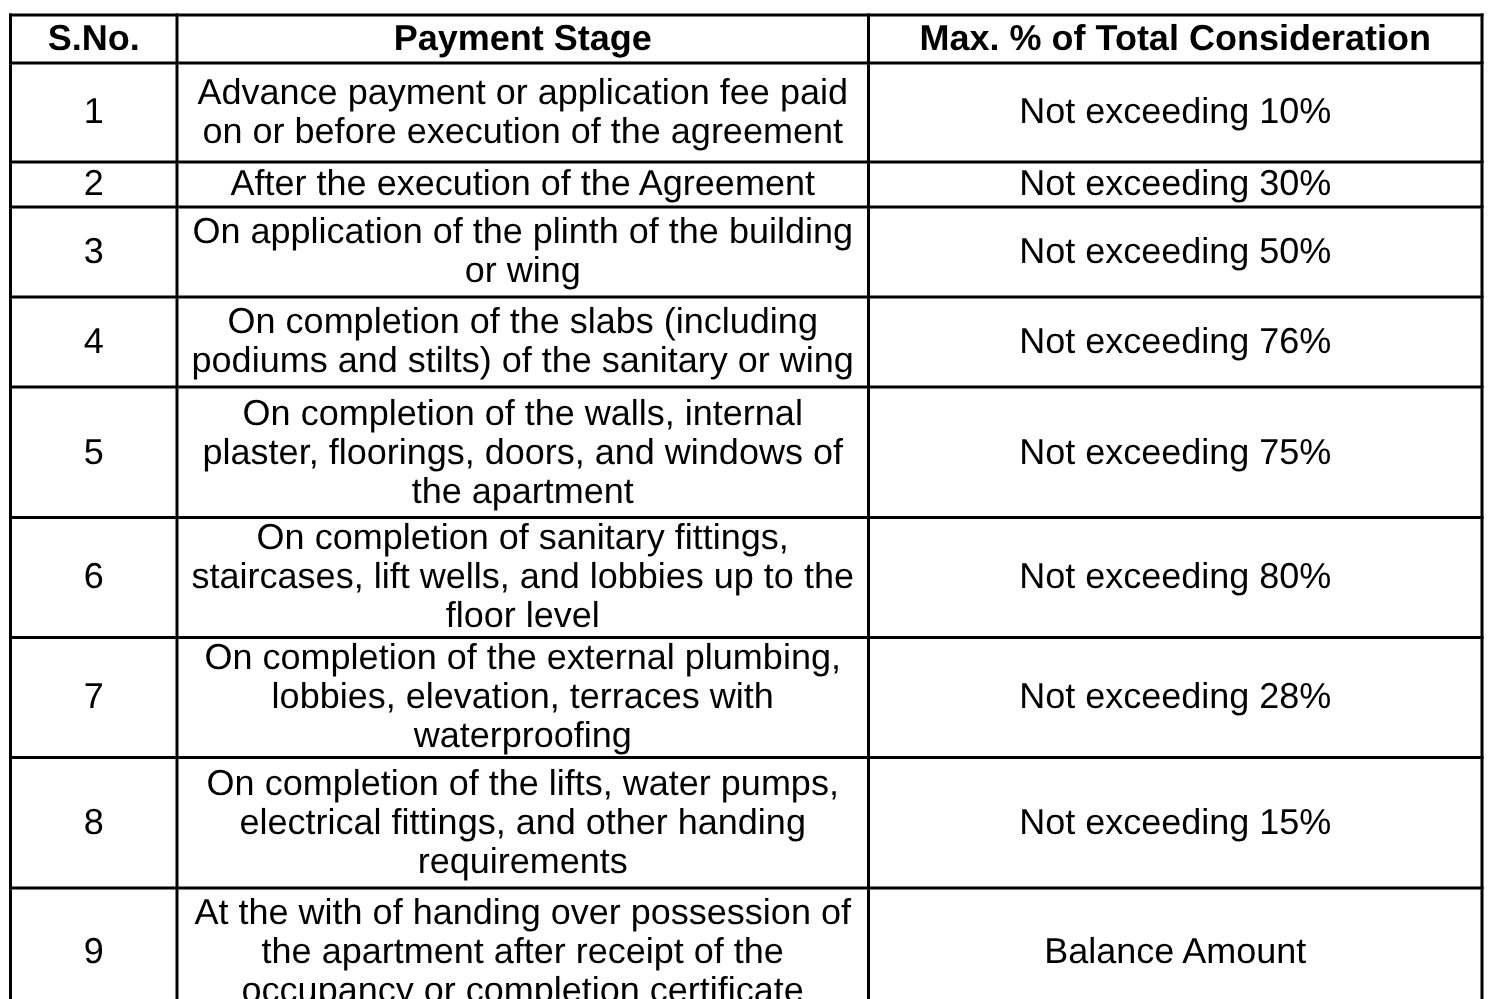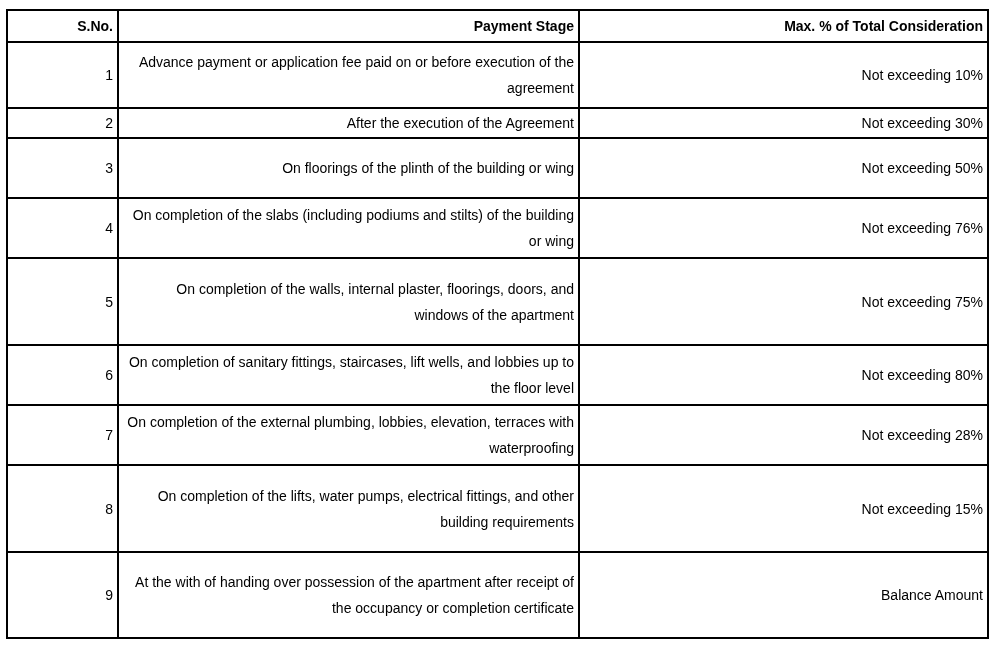--- a/index.html
+++ b/index.html
@@ -1,21 +1,21 @@
 <!DOCTYPE html>
 <html><head>
 <meta charset="utf-8">
 <style>
   html, body { margin:0; padding:0; background:#ffffff; }
   body { width:994px; height:666px; position:relative; overflow:hidden;
          font-family:"Liberation Sans", sans-serif; color:#000; }
   table { position:absolute; left:6px; top:9px; border-collapse:collapse;
           table-layout:fixed; width:981px; }
-  td, th { border:2px solid #000; text-align:right; vertical-align:middle;
-           font-size:14px; line-height:26px; padding:0 4px; }
+  td, th { border:2px solid #000; text-align:center; vertical-align:middle;
+           font-size:24px; line-height:26px; padding:0 4px; }
   th { font-weight:bold; height:30px; }
   col.c1 { width:111px; } col.c2 { width:461px; } col.c3 { width:409px; }
 </style>
 </head>
 <body>
 
 <table>
   <colgroup>
       <col class="c1">
       <col class="c2">
@@ -34,46 +34,46 @@
         <td>Advance payment or application fee paid on or before execution of the agreement</td>
         <td>Not exceeding 10%</td>
       </tr>
       <tr style="height: 30px;">
         <td>2</td>
         <td>After the execution of the Agreement</td>
         <td>Not exceeding 30%</td>
       </tr>
       <tr style="height: 60px;">
         <td>3</td>
-        <td>On floorings of the plinth of the building or wing</td>
+        <td>On application of the plinth of the building or wing</td>
         <td>Not exceeding 50%</td>
       </tr>
       <tr style="height: 60px;">
         <td>4</td>
-        <td>On completion of the slabs (including podiums and stilts) of the building or wing</td>
+        <td>On completion of the slabs (including podiums and stilts) of the sanitary or wing</td>
         <td>Not exceeding 76%</td>
       </tr>
       <tr style="height: 87px;">
         <td>5</td>
         <td>On completion of the walls, internal plaster, floorings, doors, and windows of the apartment</td>
         <td>Not exceeding 75%</td>
       </tr>
       <tr style="height: 60px;">
         <td>6</td>
         <td>On completion of sanitary fittings, staircases, lift wells, and lobbies up to the floor level</td>
         <td>Not exceeding 80%</td>
       </tr>
       <tr style="height: 60px;">
         <td>7</td>
         <td>On completion of the external plumbing, lobbies, elevation, terraces with waterproofing</td>
         <td>Not exceeding 28%</td>
       </tr>
       <tr style="height: 87px;">
         <td>8</td>
-        <td>On completion of the lifts, water pumps, electrical fittings, and other building requirements</td>
+        <td>On completion of the lifts, water pumps, electrical fittings, and other handing requirements</td>
         <td>Not exceeding 15%</td>
       </tr>
       <tr style="height: 86px;">
         <td>9</td>
         <td>At the with of handing over possession of the apartment after receipt of the occupancy or completion certificate</td>
         <td>Balance Amount</td>
       </tr>
     </tbody>
 </table>
 

